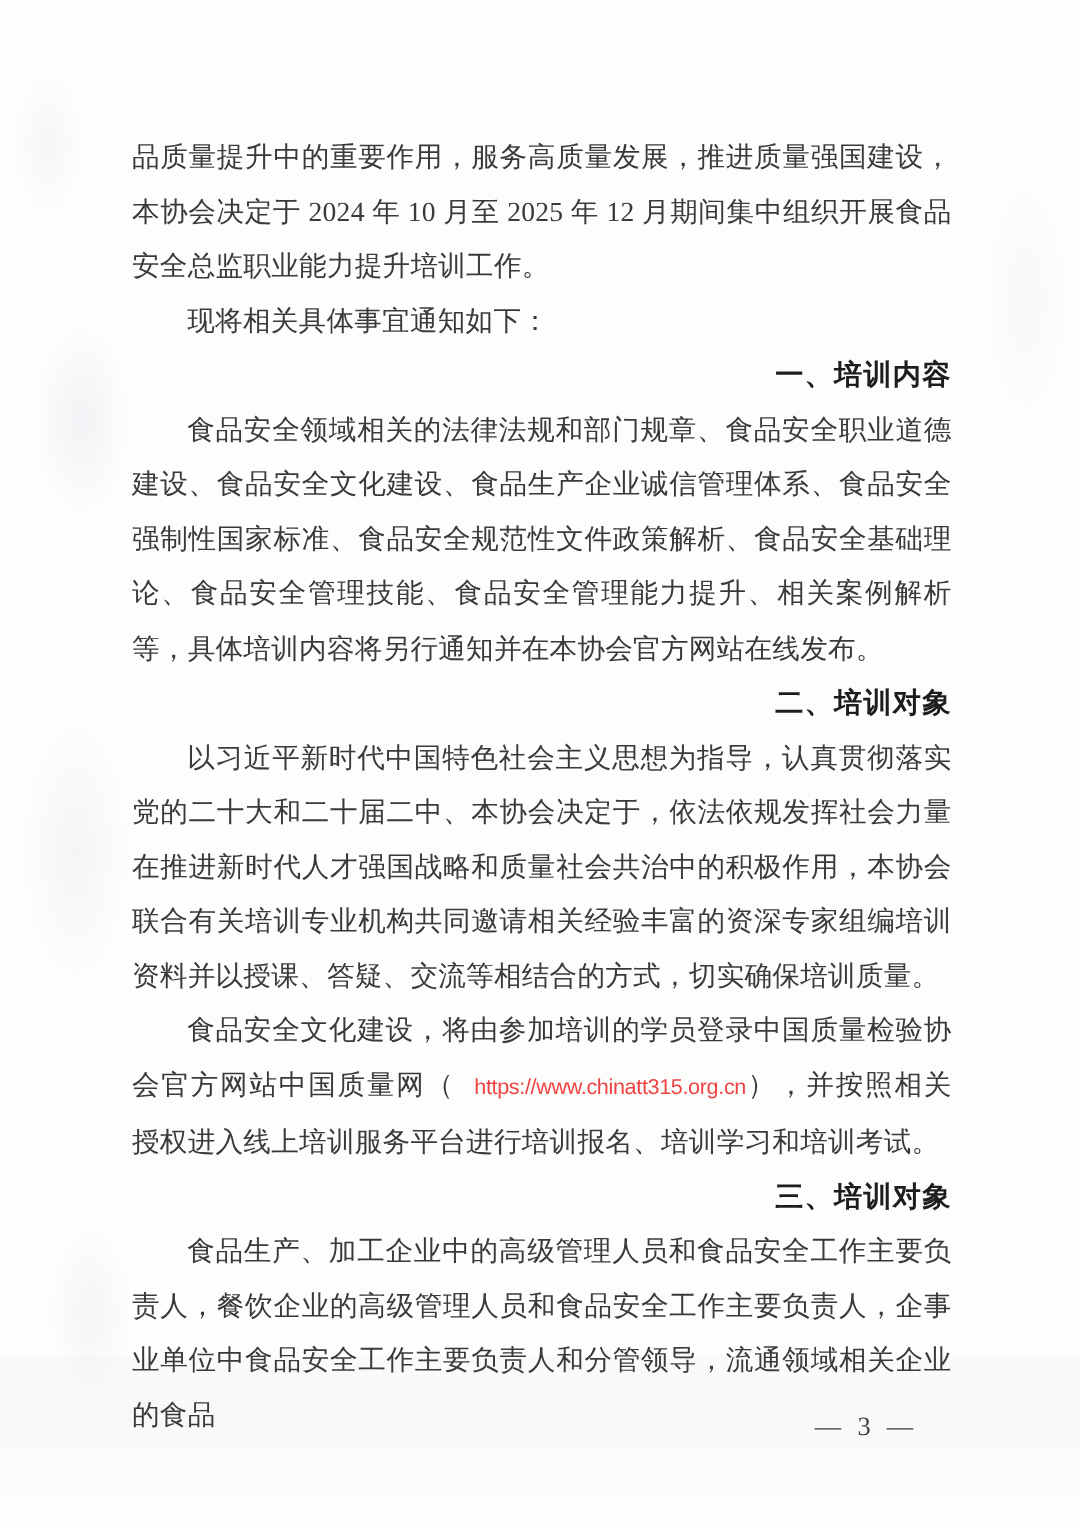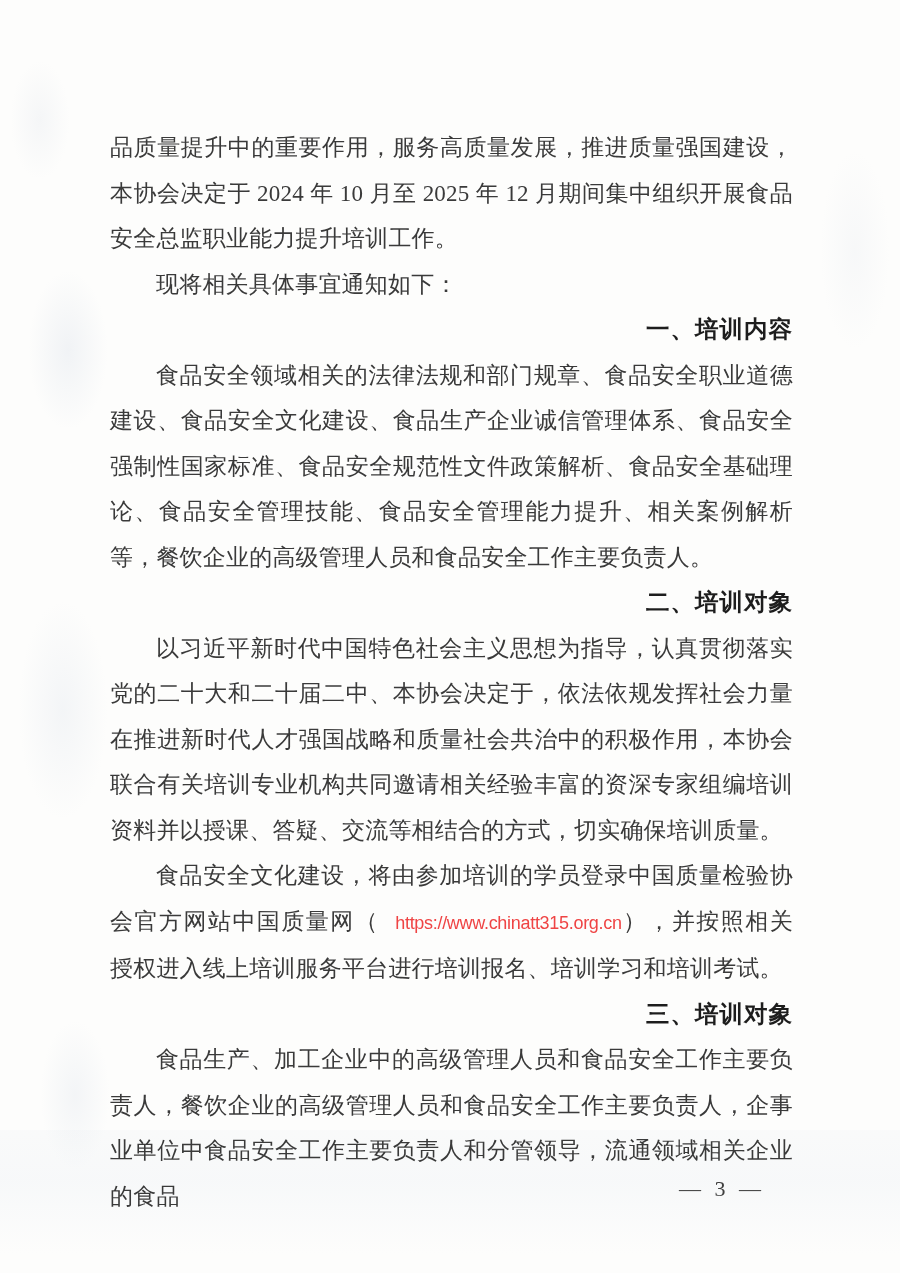--- a/index.html
+++ b/index.html
@@ -24,21 +24,21 @@
   .smudge-a { left: 28px;  top: 270px;  width: 80px;  height: 160px; background: radial-gradient(ellipse at center, rgba(208,216,228,0.28), rgba(208,216,228,0) 70%); }
   .smudge-b { left: 18px;  top: 600px;  width: 90px;  height: 220px; background: radial-gradient(ellipse at center, rgba(208,216,228,0.22), rgba(208,216,228,0) 70%); }
   .smudge-c { left: 40px;  top: 1020px; width: 70px;  height: 150px; background: radial-gradient(ellipse at center, rgba(208,216,228,0.22), rgba(208,216,228,0) 70%); }
   .smudge-d { left: 10px;  top: 60px;   width: 60px;  height: 120px; background: radial-gradient(ellipse at center, rgba(212,218,228,0.20), rgba(212,218,228,0) 70%); }
   .smudge-e { left: 0;     top: 1130px; width: 900px; height: 130px; border-radius: 0; background: linear-gradient(180deg, rgba(216,224,234,0.10), rgba(226,232,240,0.22) 40%, rgba(226,232,240,0) 95%); }
   .smudge-f { left: 820px; top: 150px;  width: 70px;  height: 200px; background: radial-gradient(ellipse at center, rgba(214,220,230,0.16), rgba(214,220,230,0) 70%); }
 
   .page-content {
     position: absolute;
     left: 110px;
-    top: 125px;
+    top: 108px;
     width: 683px;
   }
 
   .para {
     margin: 0;
     font-size: 23px;
     line-height: 45.5px;
     color: #3a3a3a;
     text-align: justify;
     text-justify: inter-character;
@@ -90,21 +90,21 @@
 <div class="smudge smudge-f"></div>
 
 <div class="page-content">
 
   <p class="para continuation">品质量提升中的重要作用，服务高质量发展，推进质量强国建设，本协会决定于 2024 年 10 月至 2025 年 12 月期间集中组织开展食品安全总监职业能力提升培训工作。</p>
 
   <p class="para">现将相关具体事宜通知如下：</p>
 
   <h2 class="heading">一、培训内容</h2>
 
-  <p class="para">食品安全领域相关的法律法规和部门规章、食品安全职业道德建设、食品安全文化建设、食品生产企业诚信管理体系、食品安全强制性国家标准、食品安全规范性文件政策解析、食品安全基础理论、食品安全管理技能、食品安全管理能力提升、相关案例解析等，餐饮企业的高级管理人员和食品安全工作主要负责人。</p>
+  <p class="para">食品安全领域相关的法律法规和部门规章、食品安全职业道德建设、食品安全文化建设、食品生产企业诚信管理体系、食品安全强制性国家标准、食品安全规范性文件政策解析、食品安全基础理论、食品安全管理技能、食品安全管理能力提升、相关案例解析等，具体培训内容将另行通知并在本协会官方网站在线发布。</p>
 
   <h2 class="heading">二、培训对象</h2>
 
   <p class="para">以习近平新时代中国特色社会主义思想为指导，认真贯彻落实党的二十大和二十届二中、本协会决定于，依法依规发挥社会力量在推进新时代人才强国战略和质量社会共治中的积极作用，本协会联合有关培训专业机构共同邀请相关经验丰富的资深专家组编培训资料并以授课、答疑、交流等相结合的方式，切实确保培训质量。</p>
 
   <p class="para"><span>食品安全文化建设，将由参加培训的学员登录中国质量检验协会官方网站中国质量网（</span><span class="url">https://www.chinatt315.org.cn</span><span>），并按照相关授权进入线上培训服务平台进行培训报名、培训学习和培训考试。</span></p>
 
   <h2 class="heading">三、培训对象</h2>
 
   <p class="para">食品生产、加工企业中的高级管理人员和食品安全工作主要负责人，餐饮企业的高级管理人员和食品安全工作主要负责人，企事业单位中食品安全工作主要负责人和分管领导，流通领域相关企业的食品</p>

